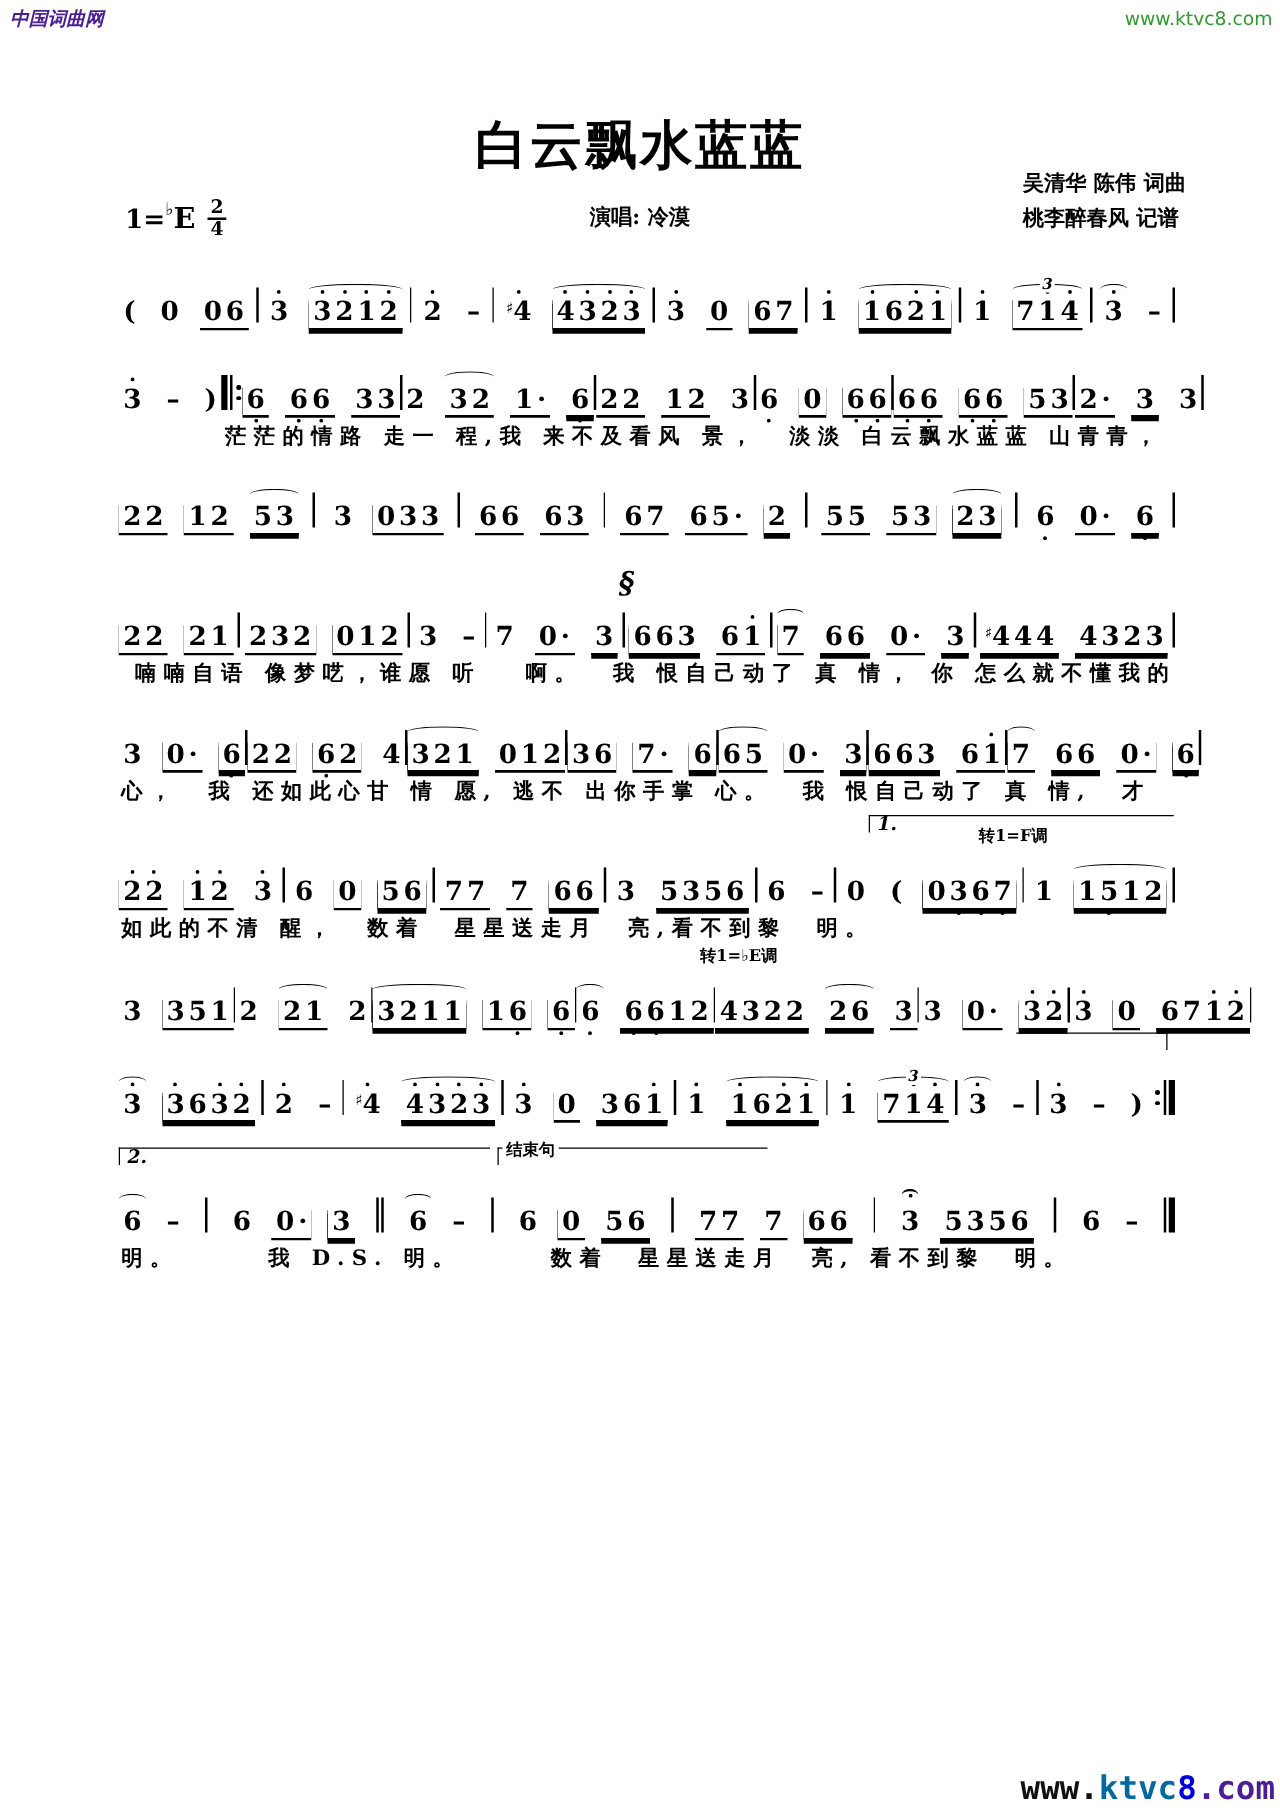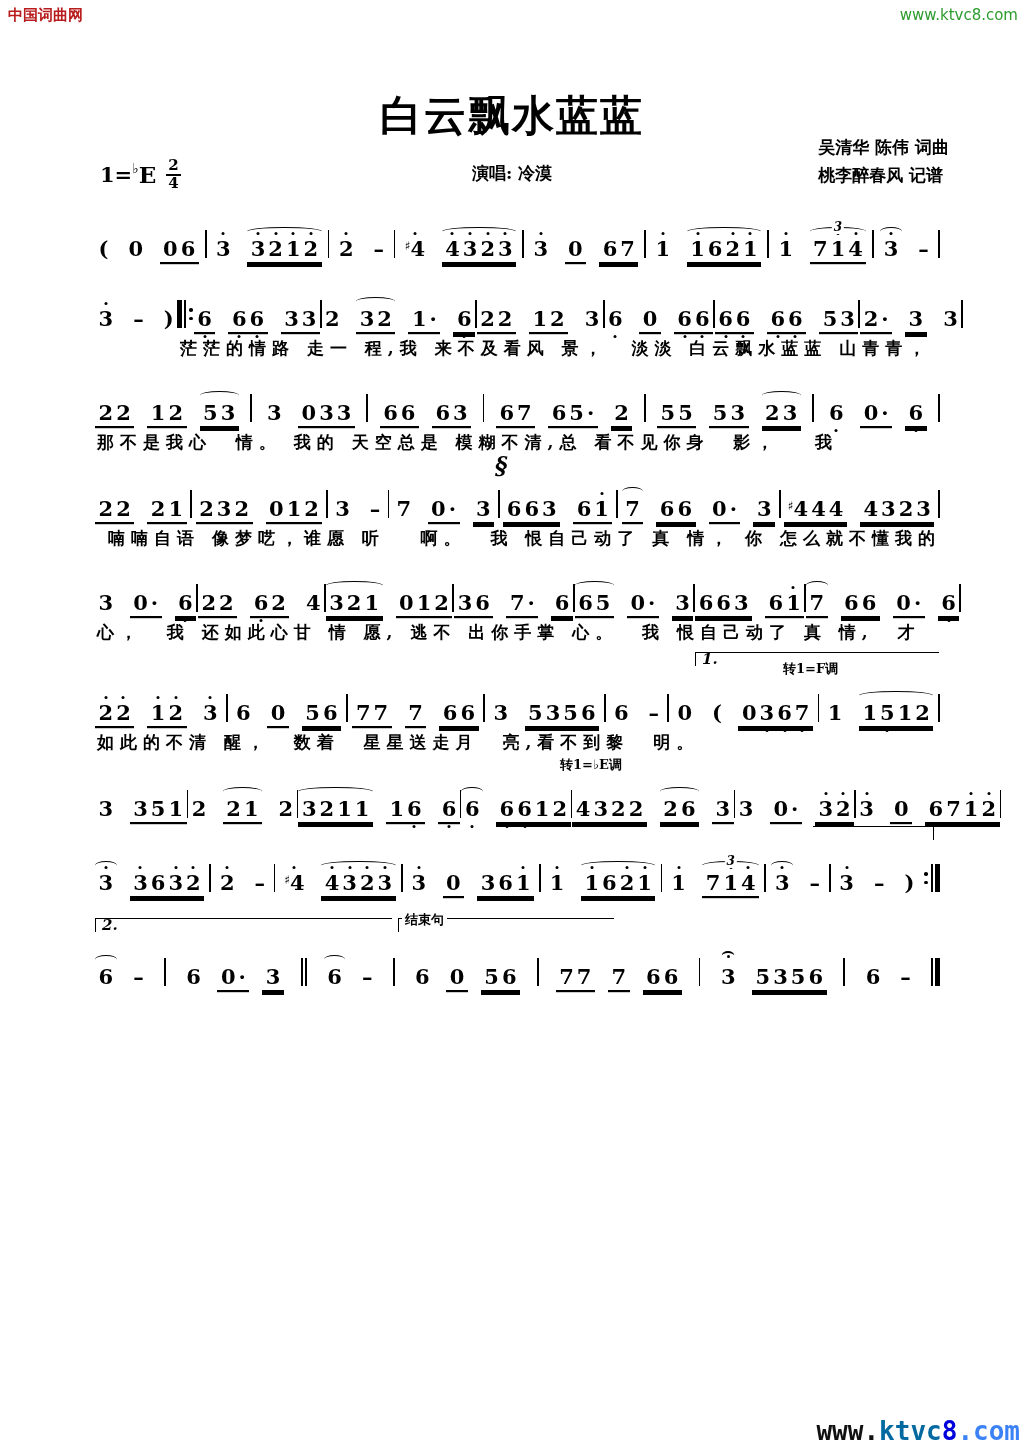--- a/index.html
+++ b/index.html
@@ -54,21 +54,21 @@
 
   
   .logo{position:absolute;bottom:2px;right:4px;font-family:"DejaVu Sans Mono",monospace;
         font-weight:bold;font-size:26px;letter-spacing:0;}
 </style>
 </head>
 <body>
 
 <div id="page">
 
-  <a class="site-left" href="#" style="color: #b91c1c;">中国词曲网</a>
+  <a class="site-left" href="#" style="color: #4c1d95; font-style: italic;">中国词曲网</a>
   <a class="site-right" href="#" style="color: rgb(46, 155, 46);">www.ktvc8.com</a>
 
   <div class="title">白云飘水蓝蓝</div>
   <div class="performer">演唱: 冷漠</div>
 
   <div class="credits">
     <div>吴清华 陈伟 词曲</div>
     <div>桃李醉春风 记谱</div>
   </div>
 
@@ -413,21 +413,20 @@
               <span class="nc">·</span>
             </span>
             <span class="grp u2">
               <span class="nc">6<i class="db"></i></span>
             </span>
           </span>
           <span class="blw">
             <i class="bl"></i>
           </span>
         </div>
-        <div class="lyr" style="padding-left: 2px;">那不是我心  情。 我的 天空总是 模糊不清,总 看不见你身  影，   我</div>
       </div>
       <div class="sline" style="top: 478px;">
         <div class="notes">
           <span class="ms">
             <span class="grp u1">
               <span class="nc">2</span>
               <span class="nc">2</span>
             </span>
             <span class="grp u1">
               <span class="nc">2</span>
@@ -1107,20 +1106,21 @@
             <i class="bl"></i>
             <i class="bl thick"></i>
           </span>
         </div>
         <div class="volta vleft" style="left: 0px; top: -28px; width: 296px;">
           <span class="vlabel">2.</span>
         </div>
         <div class="volta vleft" style="left: 303px; top: -28px; width: 215px;">
           <span class="blabel">结束句</span>
         </div>
+        <div class="lyr" style="padding-left: 2px;">明。      我 D.S. 明。      数着  星星送走月  亮, 看不到黎  明。</div>
       </div>
     </div>
 
   <div class="logo">
-    <span style="color: rgb(17, 17, 17);">www.</span><span style="color: #0369a1;">ktvc</span><span style="color: rgb(0, 0, 221);">8</span><span style="color: #3b82f6; margin-top: 32px;">.com</span>
+    <span style="color: rgb(17, 17, 17);">www.</span><span style="color: #0369a1;">ktvc</span><span style="color: rgb(0, 0, 221);">8</span><span style="color: #4c1d95; margin-top: 32px;">.com</span>
   </div>
 
 </div>
 
 </body></html>

